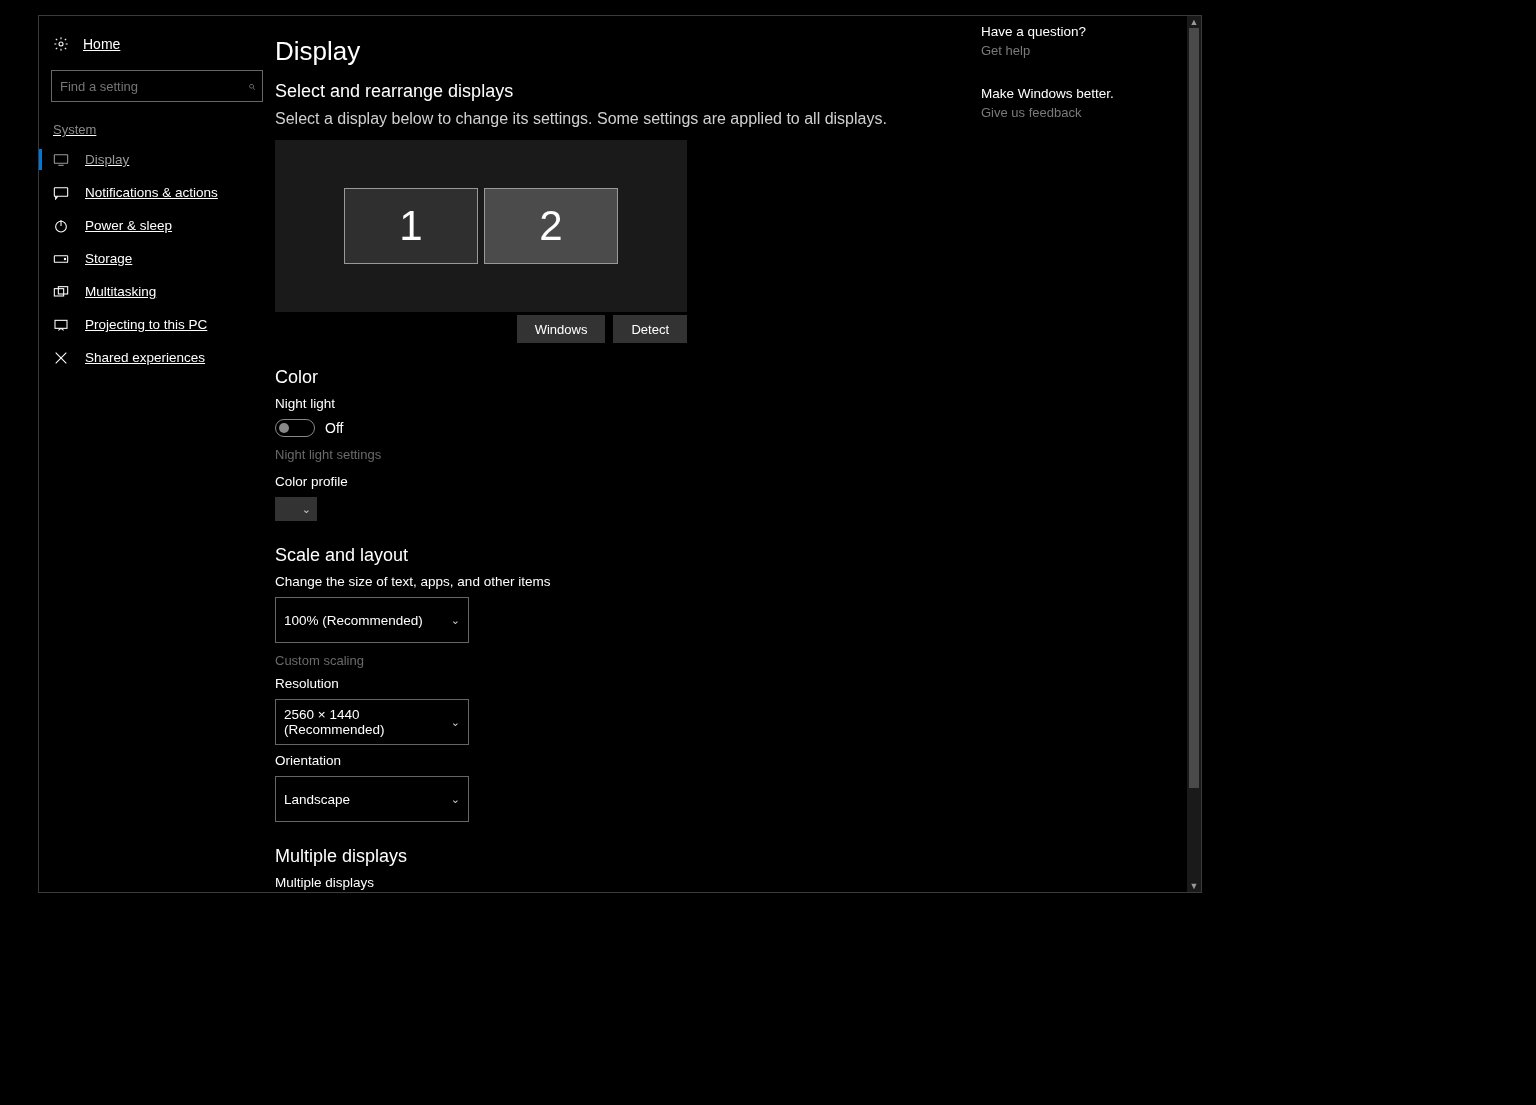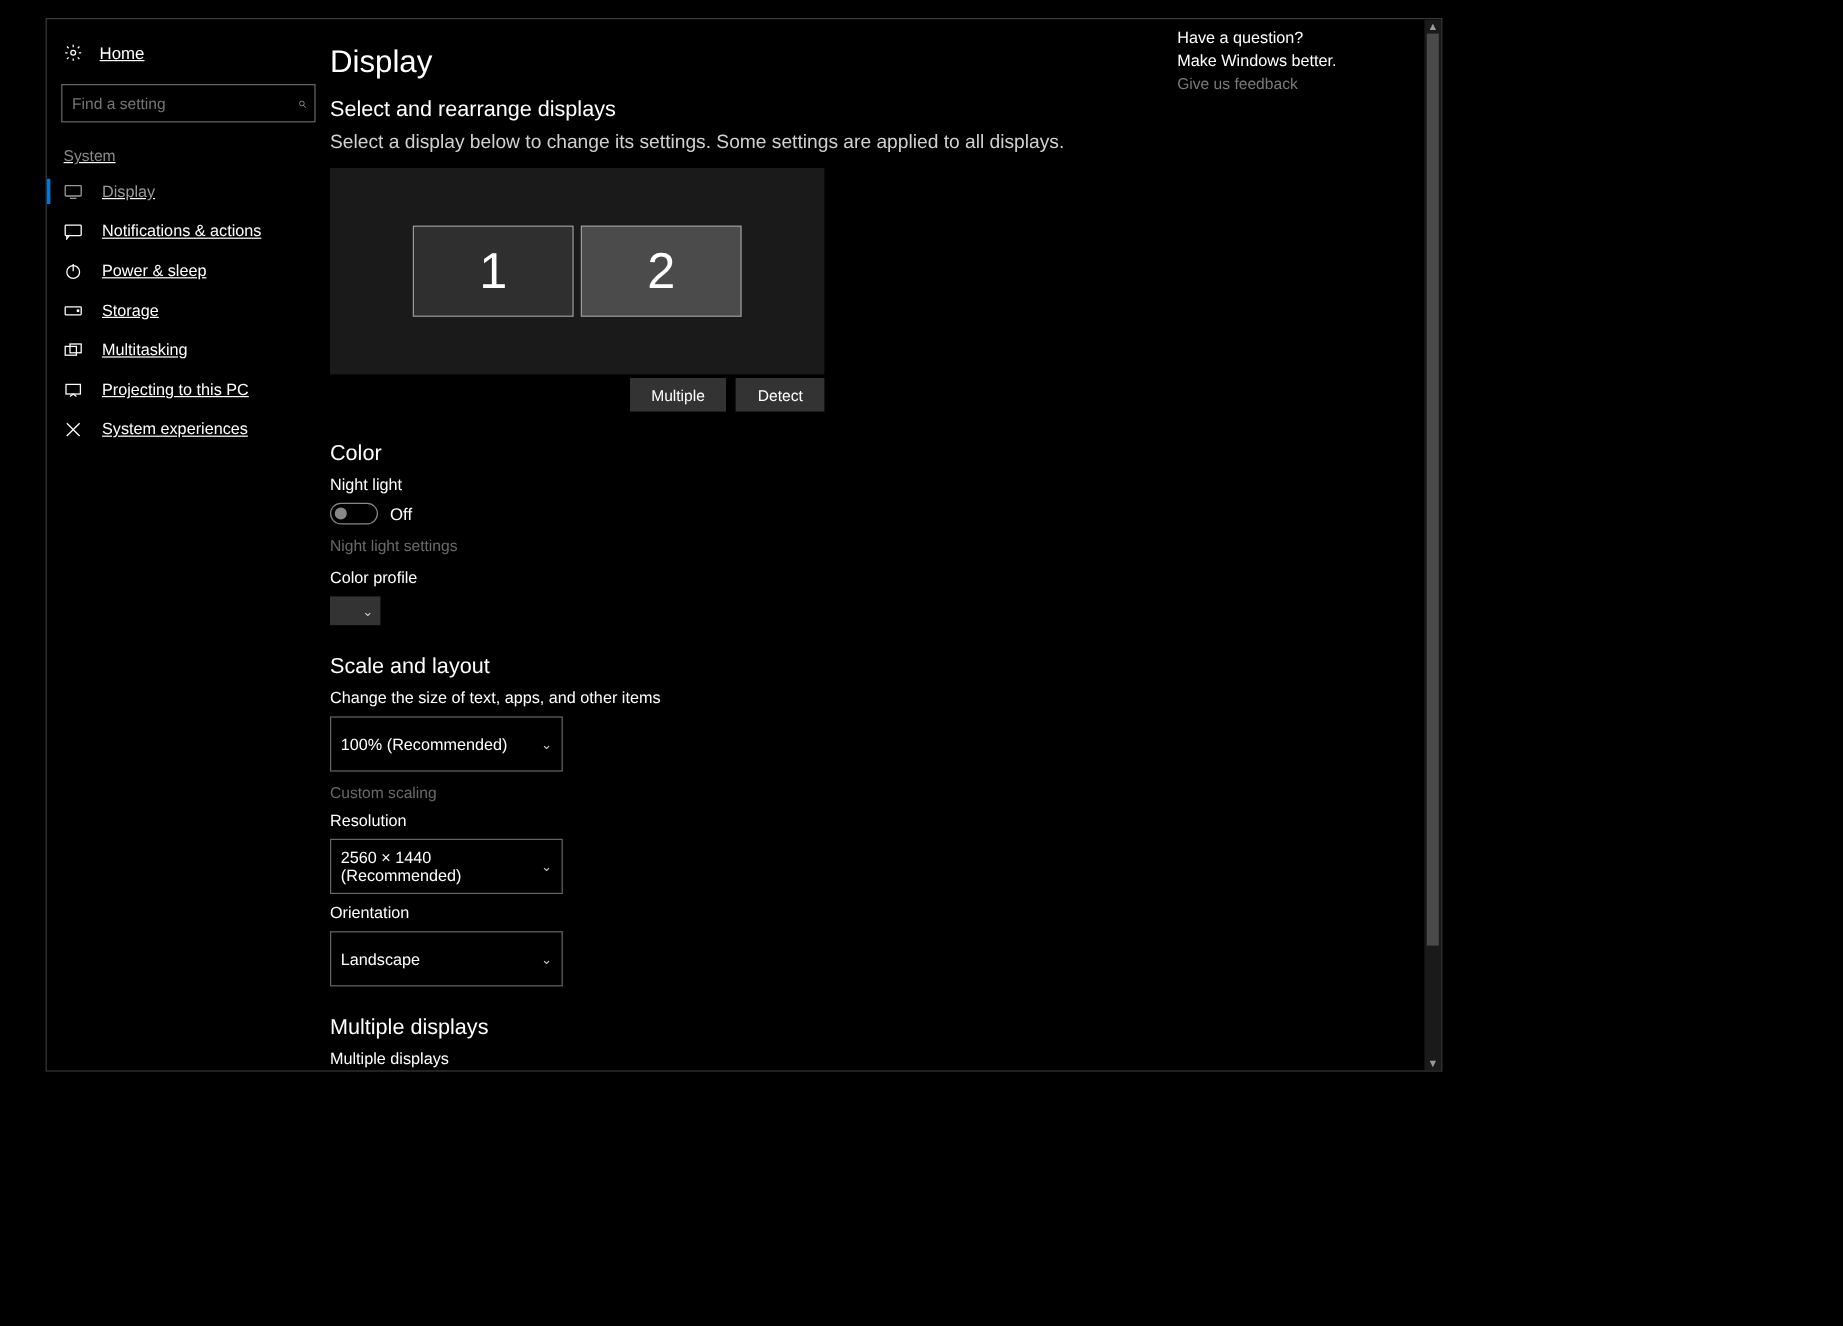--- a/index.html
+++ b/index.html
@@ -255,37 +255,37 @@
           </span>
         <span>Projecting to this PC</span>
       </div>
       <div class="nav-item">
         <span class="nav-icon">
             <svg width="16" height="16" viewBox="0 0 24 24" fill="none" stroke="#fff" stroke-width="1.6">
               <line x1="4" y1="20" x2="20" y2="4"></line>
               <line x1="4" y1="4" x2="20" y2="20"></line>
             </svg>
           </span>
-        <span>System experiences</span>
+        <span>Shared experiences</span>
       </div>
     </div>
 
     <div class="main">
       <div class="content">
         <div class="content-inner">
           <h1 class="page-title">Display</h1>
 
           <h2 class="sub">Select and rearrange displays</h2>
           <div class="desc">Select a display below to change its settings. Some settings are applied to all displays.</div>
           <div class="arrange-box">
             <div class="monitor mon1">1</div>
             <div class="monitor mon2">2</div>
           </div>
           <div class="btn-row">
-            <button class="gray-btn">Multiple</button>
+            <button class="gray-btn">Windows</button>
             <button class="gray-btn">Detect</button>
           </div>
 
           <div class="section">
             <h2 class="sub">Color</h2>
             <div class="field-label">Night light</div>
             <div class="toggle-row">
               <div class="toggle">
                   <div class="toggle-knob"></div>
                 </div>
@@ -329,20 +329,21 @@
               <span class="chev">⌄</span>
             </div>
 
           </div>
 
         </div>
       </div>
 
       <div class="rightcol">
         <div class="rc-head">Have a question?</div>
+        <span class="rc-link">Get help</span>
         <div class="rc-head">Make Windows better.</div>
         <span class="rc-link">Give us feedback</span>
       </div>
 
       <div class="scrollbar">
         <div class="scroll-arrow top">▲</div>
         <div class="scroll-thumb"></div>
         <div class="scroll-arrow bot">▼</div>
       </div>
     </div>

